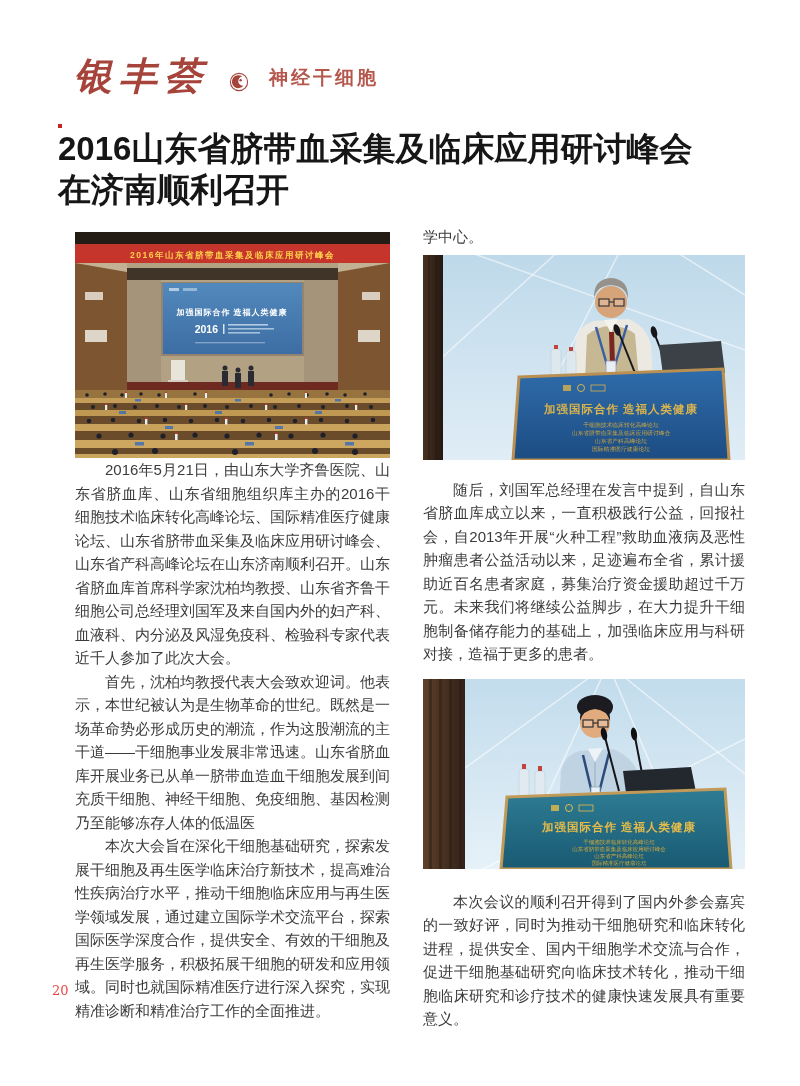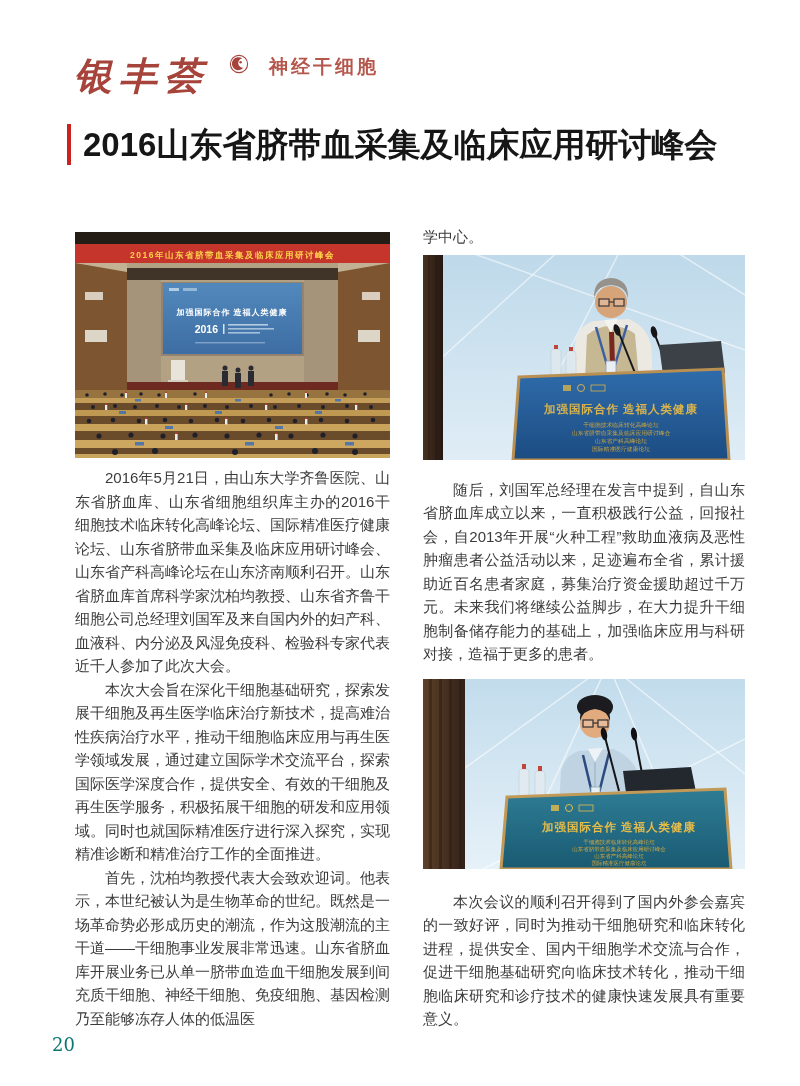--- a/index.html
+++ b/index.html
@@ -1,45 +1,45 @@
 <!DOCTYPE html>
 <html><head>
 <meta charset="utf-8">
 <style>
   html,body{margin:0;padding:0;background:#ffffff;}
   .page{position:relative;width:800px;height:1086px;background:#ffffff;overflow:hidden;
         font-family:"Liberation Sans",sans-serif;color:#333;}
   
-  .logo-row{position:absolute;left:74px;top:54px;display:flex;align-items:flex-start;gap:18px;}
+  .logo-row{position:absolute;left:74px;top:54px;display:flex;align-items:flex-end;gap:18px;}
   .logo-text{font-family:"DejaVu Serif",serif;font-style:italic;font-weight:bold;
              font-size:38px;line-height:44px;color:#a6443c;letter-spacing:7px;}
   .swirl{width:20px;height:20px;margin:0 2px 6px 2px;}
   .category-label{font-size:19px;color:#b5574c;letter-spacing:3px;font-weight:bold;margin-bottom:7px;}
   
-  .title-block{position:absolute;left:67px;top:124px;width:680px;display:flex;}
+  .title-block{position:absolute;left:58px;top:124px;width:680px;display:flex;flex-direction:column;}
   .title-bar{width:4px;background:#c8231f;margin-right:12px;flex:0 0 4px;}
   h1.article-title{margin:0;font-size:33px;line-height:41px;font-weight:900;color:#161616;
                    letter-spacing:0px;}
   
   .col-left{position:absolute;left:75px;top:232px;width:315px;}
   .col-right{position:absolute;left:423px;top:225px;width:322px;}
   .para{margin:0;font-size:15px;line-height:23.5px;text-align:justify;color:#3b3b3b;
         text-indent:2em;word-break:break-all;}
   .para.no-indent{text-indent:0;}
-  .left-text{margin-top:8px;}
+  .left-text{margin-top:0;}
   .photo{position:relative;overflow:hidden;background:#ccc;}
   .photo svg{display:block;width:100%;height:100%;}
   #photo-hall{width:315px;height:226px;text-align:center;}
   #photo-speaker1{width:322px;height:205px;margin-top:6px;}
   #photo-speaker2{width:322px;height:190px;margin-top:13px;}
   .p4{margin-top:18px;}
   .p5{margin-top:21px;}
   
-  .page-number{position:absolute;left:52px;top:1034px;font-family:"DejaVu Serif",serif;
-               font-size:18px;color:#0f766e;}
+  .page-number{position:absolute;left:52px;top:983px;font-family:"DejaVu Serif",serif;
+               font-size:13px;color:#ef4444;}
   svg text{font-family:"Liberation Sans",sans-serif;}
 </style>
 </head>
 <body>
 
 <div class="page">
 
   <div class="logo-row">
     <span class="logo-text">银丰荟</span>
     <svg class="swirl" viewBox="0 0 20 20">
@@ -47,20 +47,21 @@
       <path d="M13.2 4.4 A6.5 6.5 0 1 0 14.6 13.6 A4.6 4.6 0 1 1 13.2 4.4 Z" fill="#a6443c"></path>
       <circle cx="11.6" cy="8.2" r="1.2" fill="#a6443c"></circle>
     </svg>
     <span class="category-label">神经干细胞</span>
   </div>
 
   <div class="title-block">
     <div class="title-bar"></div>
     <h1 class="article-title">
       <span>2016山东省脐带血采集及临床应用研讨峰会</span><br>
+      <span>在济南顺利召开</span>
     </h1>
   </div>
 
   <div class="col-left">
 
     <div class="photo" id="photo-hall">
       <svg viewBox="0 0 315 226" preserveAspectRatio="none">
         <defs>
           <linearGradient id="scrG" x1="0" y1="0" x2="0" y2="1">
             <stop offset="0" stop-color="#5289bc"></stop>
@@ -215,22 +216,22 @@
             <rect x="200" y="194" width="8" height="3"></rect>
           <rect x="60" y="210" width="9" height="3.5"></rect>
             <rect x="170" y="210" width="9" height="3.5"></rect>
           <rect x="270" y="210" width="9" height="3.5"></rect>
         </g>
       </svg>
     </div>
 
     <div class="left-text">
       <p class="para">2016年5月21日，由山东大学齐鲁医院、山东省脐血库、山东省细胞组织库主办的2016干细胞技术临床转化高峰论坛、国际精准医疗健康论坛、山东省脐带血采集及临床应用研讨峰会、山东省产科高峰论坛在山东济南顺利召开。山东省脐血库首席科学家沈柏均教授、山东省齐鲁干细胞公司总经理刘国军及来自国内外的妇产科、血液科、内分泌及风湿免疫科、检验科专家代表近千人参加了此次大会。</p>
+      <p class="para">首先，沈柏均教授代表大会致欢迎词。他表示，本世纪被认为是生物革命的世纪。既然是一场革命势必形成历史的潮流，作为这股潮流的主干道——干细胞事业发展非常迅速。山东省脐血库开展业务已从单一脐带血造血干细胞发展到间充质干细胞、神经干细胞、免疫细胞、基因检测乃至能够冻存人体的低温医</p>
       <p class="para">本次大会旨在深化干细胞基础研究，探索发展干细胞及再生医学临床治疗新技术，提高难治性疾病治疗水平，推动干细胞临床应用与再生医学领域发展，通过建立国际学术交流平台，探索国际医学深度合作，提供安全、有效的干细胞及再生医学服务，积极拓展干细胞的研发和应用领域。同时也就国际精准医疗进行深入探究，实现精准诊断和精准治疗工作的全面推进。</p>
-      <p class="para">首先，沈柏均教授代表大会致欢迎词。他表示，本世纪被认为是生物革命的世纪。既然是一场革命势必形成历史的潮流，作为这股潮流的主干道——干细胞事业发展非常迅速。山东省脐血库开展业务已从单一脐带血造血干细胞发展到间充质干细胞、神经干细胞、免疫细胞、基因检测乃至能够冻存人体的低温医</p>
     </div>
   </div>
 
   <div class="col-right">
     <p class="para no-indent">学中心。</p>
 
     <div class="photo" id="photo-speaker1">
       <svg viewBox="0 0 322 205" preserveAspectRatio="none">
         <defs>
           <linearGradient id="bg2" x1="0" y1="0" x2="0" y2="1">

